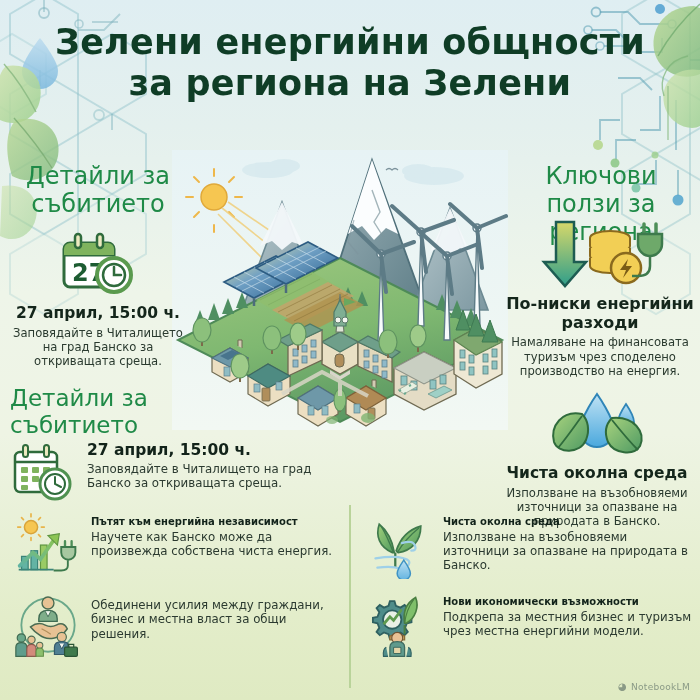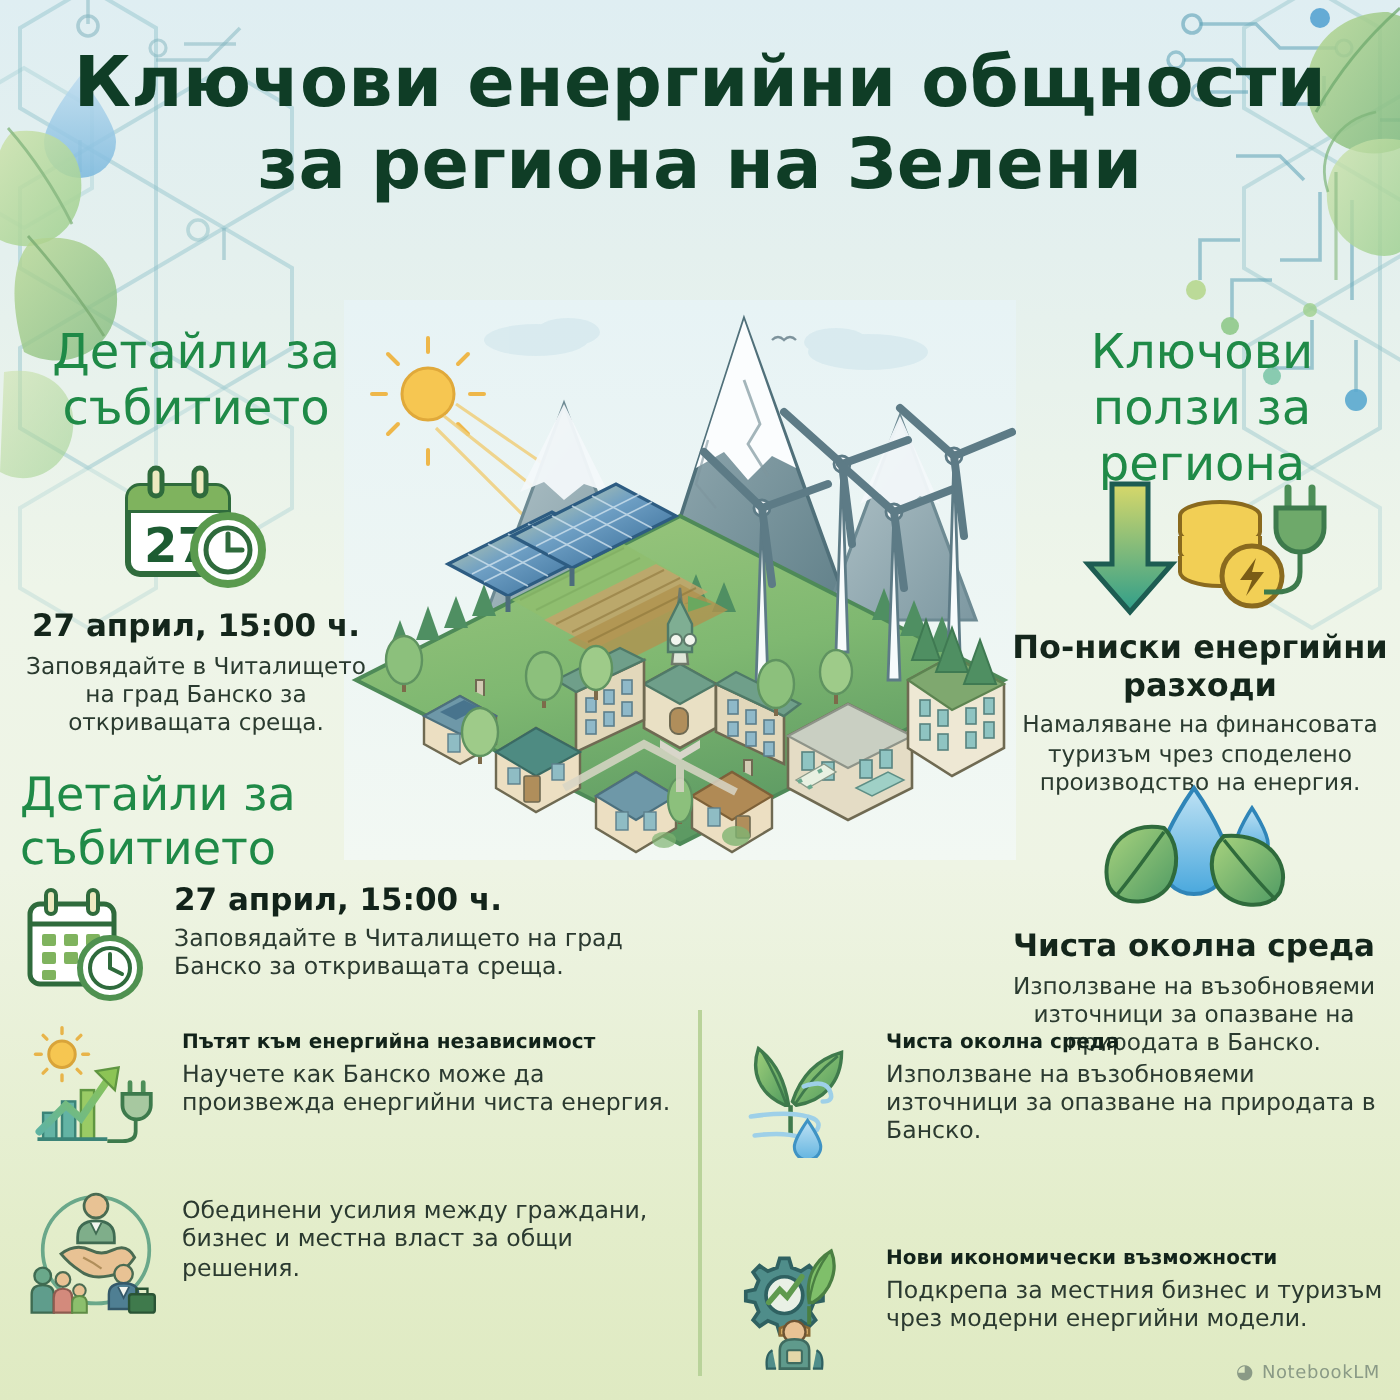--- a/index.html
+++ b/index.html
@@ -25,40 +25,40 @@
   .col-head{
     position:absolute;z-index:6;font-size:24px;font-weight:normal;color:#1f8a47;
     line-height:1.16;text-align:center;
   }
   #head-left{left:8px;top:163px;width:180px;}
   #head-right{left:508px;top:163px;width:186px;}
 
   
   .feature-col{position:absolute;z-index:6;text-align:center;}
   #feat-left{left:6px;top:228px;width:184px;}
-  #feat-right{left:500px;top:238px;width:200px;}
+  #feat-right{left:500px;top:218px;width:200px;}
   .feat-icon{height:72px;display:flex;align-items:center;justify-content:center;margin-bottom:4px;}
   .feat-title{font-size:15.5px;font-weight:bold;color:#14261b;line-height:1.2;}
   .feat-desc{font-size:11.6px;color:#2a3a2f;line-height:1.24;margin-top:3px;}
 
   
   #head-left2{left:10px;top:385px;width:190px;text-align:left;font-size:23px;}
 
   
   .row-item{position:absolute;z-index:6;display:flex;align-items:flex-start;gap:9px;}
   .row-icon{width:68px;height:68px;flex:0 0 68px;display:flex;align-items:center;justify-content:center;}
   .row-text{padding-top:4px;}
   .row-title{font-size:10px;font-weight:bold;color:#12231a;line-height:1.16;}
   .row-desc{font-size:11.8px;color:#2b3a30;line-height:1.22;margin-top:2px;}
 
   #row-l1{left:10px;top:438px;width:330px;}
   #row-l2{left:14px;top:512px;width:330px;}
   #row-l3{left:14px;top:592px;width:330px;}
   #row-r1{left:366px;top:512px;width:330px;}
-  #row-r2{left:366px;top:620px;width:330px;justify-content:space-between;}
+  #row-r2{left:366px;top:592px;width:330px;justify-content:space-between;}
 
   
   #feat-right .feat-title{font-size:16px;}
 
   .divider{
     position:absolute;left:349px;top:505px;width:2px;height:183px;
     background:#b9d39a;z-index:5;
   }
 
   
@@ -162,21 +162,21 @@
 
       <path d="M694,6 C668,6 650,26 654,50 C658,72 682,82 700,74 L700,8 Z" fill="url(#leafG)" opacity=".85"></path>
       <path d="M700,4 C682,20 668,38 658,56" stroke="#6faa6e" stroke-width="1.5" fill="none" opacity=".75"></path>
       <path d="M700,70 C676,66 660,82 664,104 C668,124 690,132 700,126 Z" fill="url(#leafG2)" opacity=".8"></path>
       <path d="M688,56 C668,60 658,78 664,96" stroke="#7cb478" stroke-width="1.4" fill="none" opacity=".7"></path>
       <path d="M668,86 L668,140" stroke="#8cbc84" stroke-width="1.6" fill="none" opacity=".65"></path>
     </svg>
   </div>
 
   <div class="title-wrap">
-    <div class="title-line">Ключови енергийни общности</div>
+    <div class="title-line">Зелени енергийни общности</div>
     <div class="title-line">за региона на Зелени</div>
   </div>
 
   <svg id="illu" viewBox="0 0 336 280">
     <defs>
       <linearGradient id="skyG" x1="0" y1="0" x2="0" y2="1">
         <stop offset="0%" stop-color="#e7f3f5"></stop>
           <stop offset="100%" stop-color="#f2f8f3"></stop>
       </linearGradient>
       <linearGradient id="mtnBig" x1="0" y1="0" x2="1" y2="1">
@@ -586,21 +586,21 @@
         <path d="M6,54 L20,40 L28,47 L44,24" stroke="url(#arrG2)" stroke-width="4" fill="none" stroke-linecap="round"></path>
         <path d="M36,22 L48,20 L46,32 Z" fill="#8cc455" stroke="#5f9641" stroke-width="1.2"></path>
         <path d="M5,58 L42,58" stroke="#3b8478" stroke-width="2"></path>
         <path d="M54,28 L54,34 M61,28 L61,34" stroke="#4d8f58" stroke-width="2.5" stroke-linecap="round"></path>
         <path d="M50,34 L65,34 L65,40 a7.5,7.5 0 0 1 -15,0 Z" fill="#a7c8a0" stroke="#3d7a4c" stroke-width="2"></path>
         <path d="M57,48 L57,54 q0,5 -7,5 L42,59" stroke="#3d7a4c" stroke-width="2" fill="none"></path>
       </svg>
     </div>
     <div class="row-text">
       <div class="row-title">Пътят към енергийна независимост</div>
-      <div class="row-desc">Научете как Банско може да произвежда енергийни чиста енергия.</div>
+      <div class="row-desc">Научете как Банско може да произвежда собствена чиста енергия.</div>
     </div>
   </div>
 
   <div class="row-item" id="row-l3">
     <div class="row-icon">
       <svg width="74" height="70" viewBox="0 0 74 70">
         <circle cx="37" cy="34" r="29" fill="none" stroke="#6aa88a" stroke-width="2"></circle>
 
         <g>
           <circle cx="37" cy="10" r="6.5" fill="#e8c294" stroke="#4a6b52" stroke-width="1.5"></circle>
@@ -683,21 +683,21 @@
           <circle cx="34" cy="48" r="6" fill="#e8c294" stroke="#6d5434" stroke-width="1.3"></circle>
           <path d="M26,68 L26,58 q0,-6 8,-6 q8,0 8,6 L42,68 Z" fill="#5f9a8c" stroke="#3f6b60" stroke-width="1.4"></path>
           <rect x="30" y="58" width="8" height="7" rx="1" fill="#e3d6a8" stroke="#3f6b60" stroke-width="1.1"></rect>
           <path d="M22,58 q-4,2 -3,10 L24,68" fill="#4f8d8a" stroke="#2f6161" stroke-width="1.2"></path>
           <path d="M46,58 q4,2 3,10 L44,68" fill="#4f8d8a" stroke="#2f6161" stroke-width="1.2"></path>
         </g>
       </svg>
     </div>
     <div class="row-text">
       <div class="row-title">Нови икономически възможности</div>
-      <div class="row-desc">Подкрепа за местния бизнес и туризъм чрез модерни енергийни модели.</div>
+      <div class="row-desc">Подкрепа за местния бизнес и туризъм чрез местна енергийни модели.</div>
     </div>
   </div>
 
   <div class="watermark">
     <span class="wm-glyph">◕</span>
     <span>NotebookLM</span>
   </div>
 
 </div>
 

